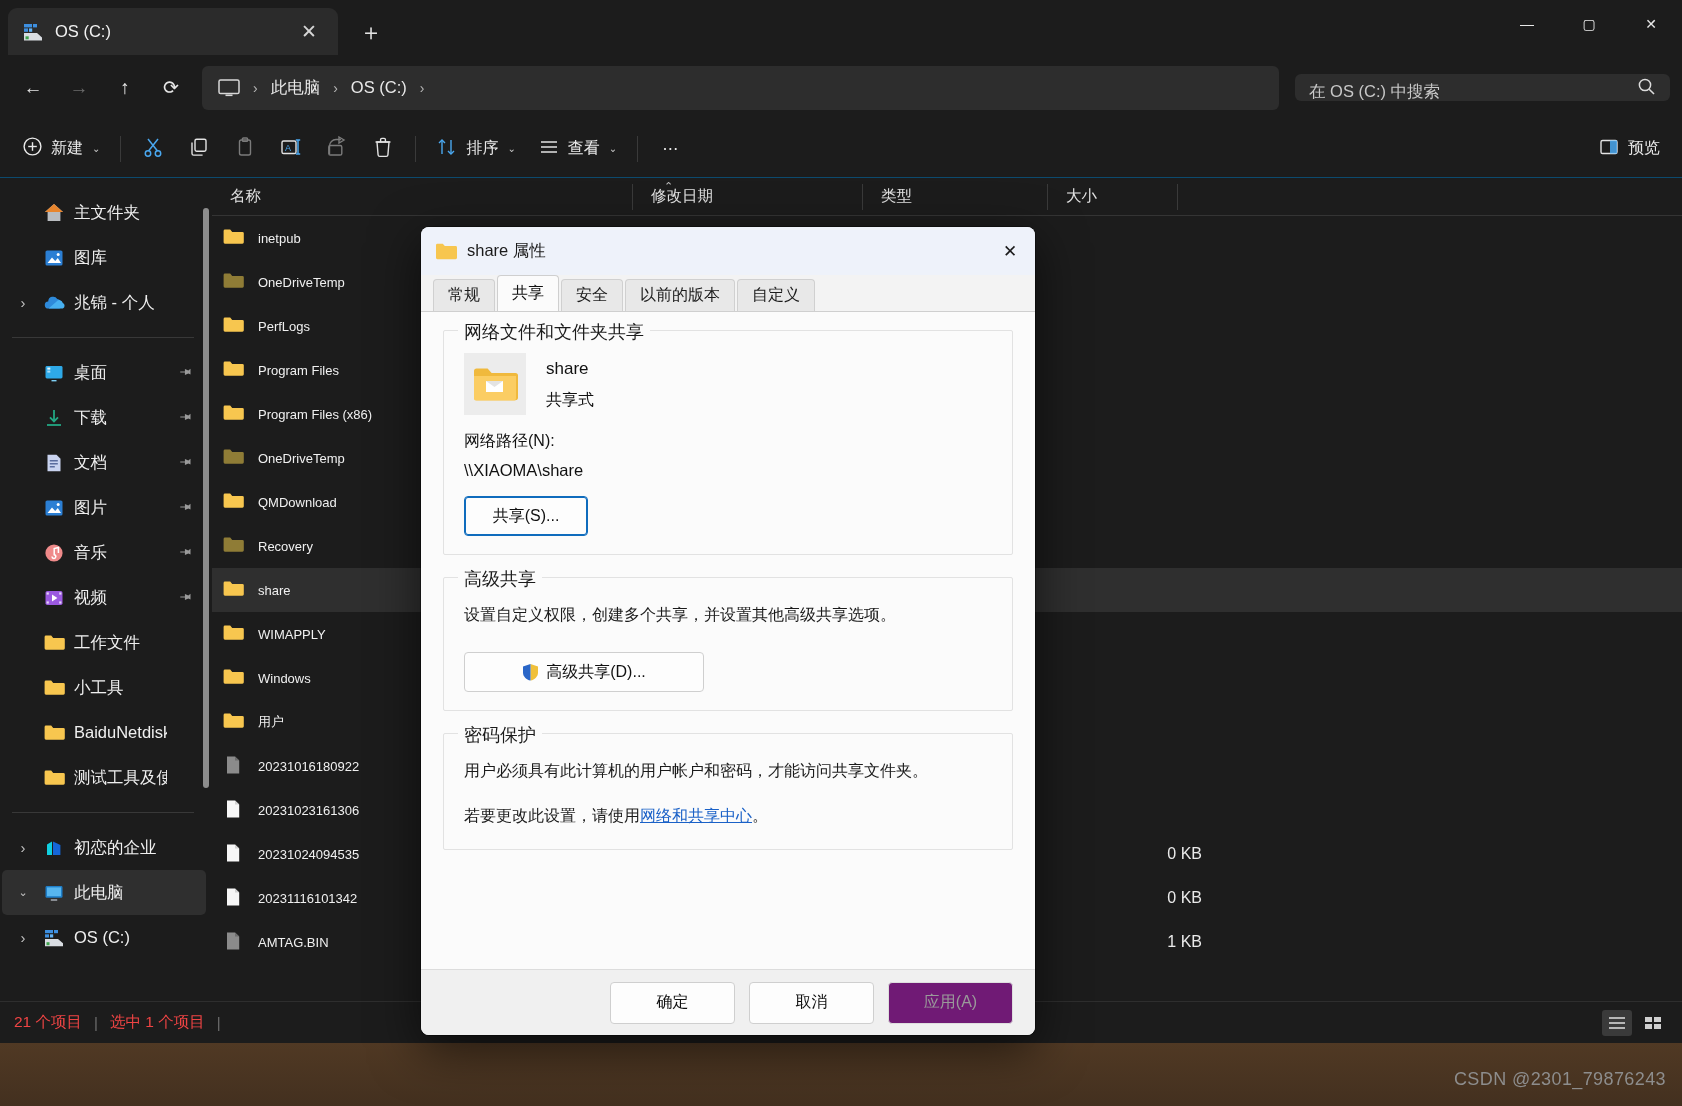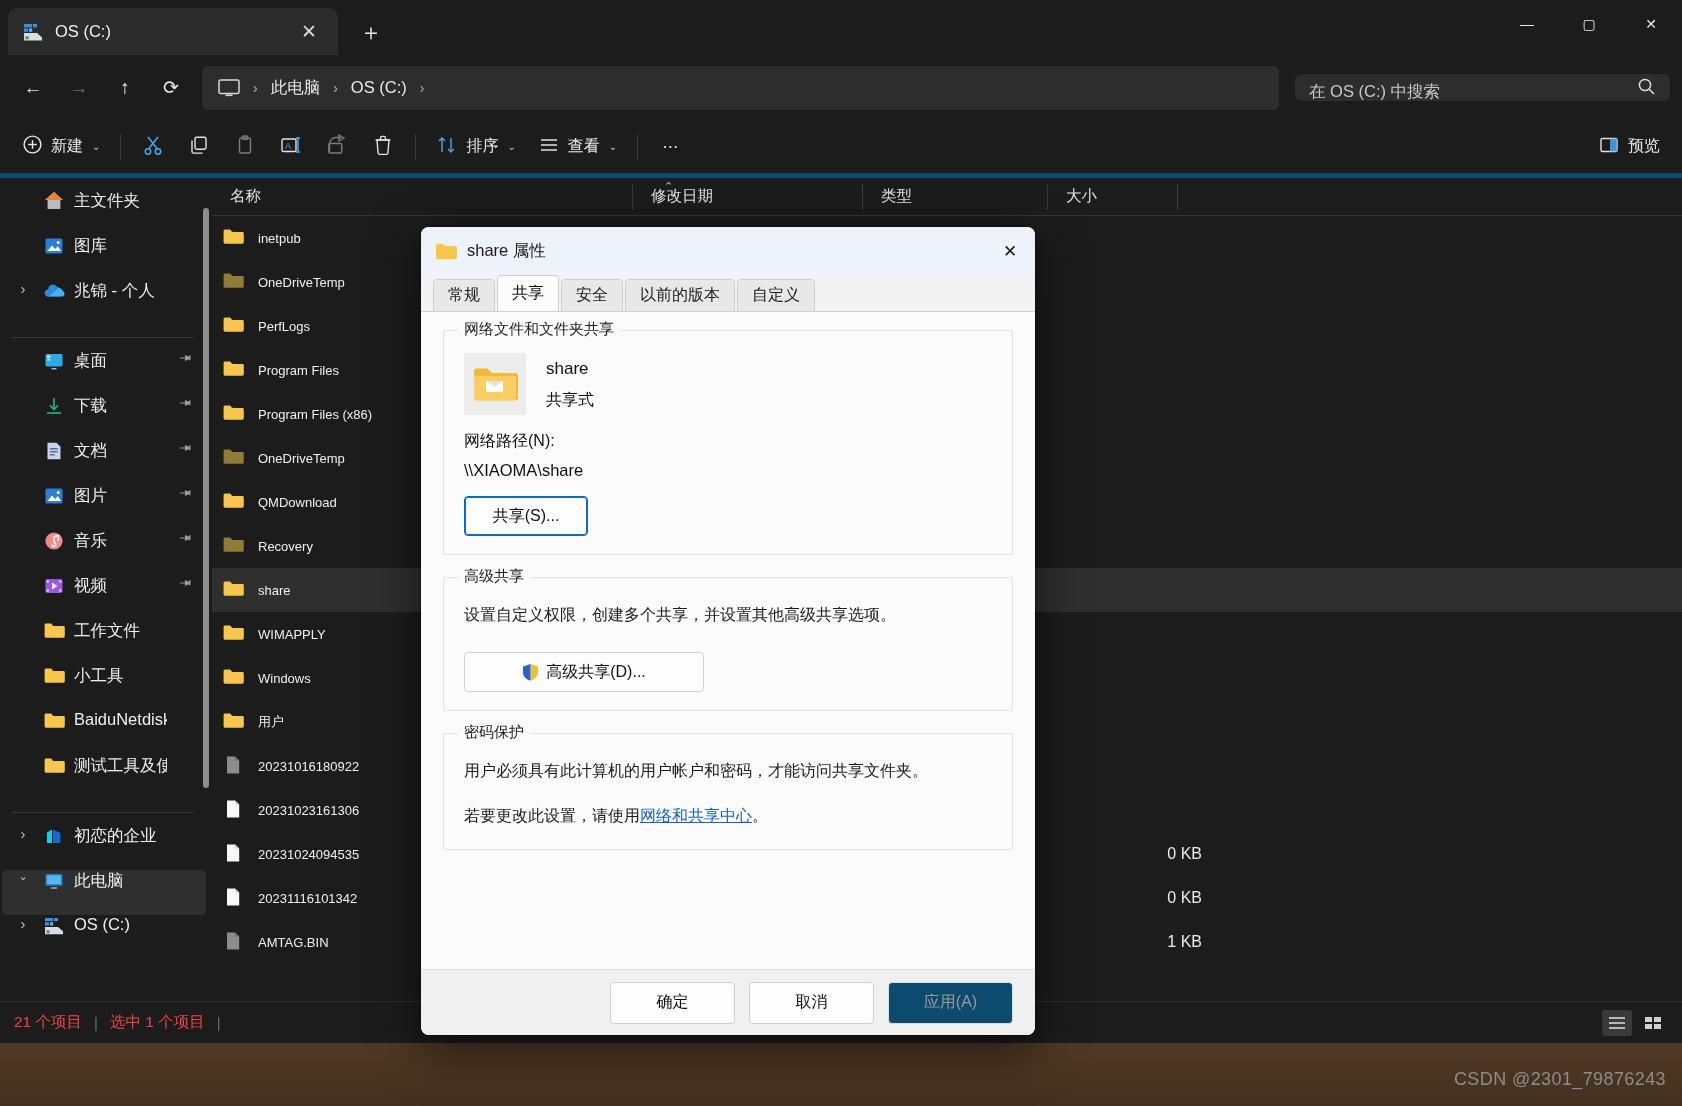--- a/index.html
+++ b/index.html
@@ -80,41 +80,41 @@
   .searchbox input {
     flex: 1; background: transparent; border: none; outline: none;
     color: #e5e5e5; font-size: 16.5px; font-family: inherit;
   }
   .searchbox input::placeholder { color: #c8c8c8; }
   .search-ico { color: #dcdcdc; font-size: 17px; }
 
   
   .cmdbar {
     height: 58px; display: flex; align-items: center; gap: 2px;
-    padding: 0 12px; background: #1c1c1c; border-bottom: 5px solid #0c4a6e;
+    padding: 0 12px; background: #1c1c1c; border-bottom: 1px solid #0c4a6e;
   }
   .cmd {
     height: 40px; border-radius: 6px; padding: 0 10px;
     display: flex; align-items: center; gap: 8px;
     color: #e9e9e9; font-size: 16px; white-space: nowrap;
   }
   .cmd.icononly { width: 44px; justify-content: center; padding: 0; }
   .cmd-chev { font-size: 10px; color: #c9c9c9; margin-left: 1px; }
   .cmd-sep { width: 1px; height: 26px; background: #3a3a3a; margin: 0 8px; }
   .cmd-spacer { flex: 1; }
 
   
   .body { flex: 1; display: flex; min-height: 0; position: relative; }
 
   .sidebar {
     width: 212px; background: #1c1c1c; position: relative;
     padding-top: 12px; overflow: hidden; flex: none;
   }
   .side-item {
-    height: 45px; display: flex; align-items: flex-start; gap: 9px;
+    height: 45px; display: flex; align-items: center; gap: 9px;
     padding-left: 10px; padding-right: 10px; margin: 0 6px 0 2px;
     border-radius: 5px; position: relative;
   }
   .side-item.selected { background: #2f2f2f; }
   .side-chev {
     width: 22px; flex: none; color: #c3c3c3; font-size: 11px;
     display: flex; align-items: center; justify-content: center;
   }
   .side-ico { width: 22px; height: 22px; flex: none; position: relative; }
   .side-label {
@@ -208,21 +208,21 @@
   .dlg-body {
     flex: 1; background: #fbfbfb; border-top: 1px solid #cfcfcf;
     padding: 18px 22px 0 22px; overflow: hidden;
   }
   .group {
     border: 1px solid #e2e2e2; border-radius: 2px; position: relative;
     margin-bottom: 22px; padding: 22px 20px 18px 20px;
   }
   .group-legend {
     position: absolute; top: -11px; left: 14px; background: #fbfbfb;
-    padding: 0 6px; font-size: 15px; color: #1b1b1b;
+    padding: 0 6px; font-size: 18px; color: #1b1b1b;
   }
   .share-head { display: flex; align-items: flex-start; gap: 20px; margin-bottom: 16px; }
   .share-folder-ico {
     width: 62px; height: 62px; background: #ececec; flex: none;
     display: flex; align-items: center; justify-content: center;
   }
   .share-meta { display: flex; flex-direction: column; gap: 11px; padding-top: 6px; }
   .share-name { font-size: 17px; color: #111; }
   .share-state { font-size: 16px; color: #111; }
   .netpath-label { font-size: 16px; color: #111; margin-bottom: 9px; }
@@ -236,21 +236,21 @@
   .btn.focus { border: 1px solid #0f6cbd; box-shadow: 0 0 0 1px #0f6cbd inset; text-align: center; }
   .grp-text { font-size: 16px; color: #1b1b1b; line-height: 1.9; }
   .grp-text a { color: #1a61c7; }
   .shield { width: 17px; height: 18px; position: relative; flex: none; }
   .dlg-footer {
     height: 66px; background: #f0f0f0; border-top: 1px solid #dcdcdc;
     display: flex; align-items: center; justify-content: flex-end;
     padding-right: 22px; gap: 14px; flex: none;
   }
   .dlg-footer .btn { min-width: 125px; height: 42px; }
-  .dlg-footer .btn.disabled { color: #9a9a9a; background: #0c4a6e; border-color: #dedede; }
+  .dlg-footer .btn.disabled { color: #9a9a9a; background: #701a75; border-color: #dedede; }
 
   
   .watermark {
     position: absolute; right: 16px; bottom: 16px;
     color: #8d8d8d; font-size: 18px; letter-spacing: .4px;
     font-family: "Liberation Sans", sans-serif;
   }
 </style>
 </head>
 <body>

